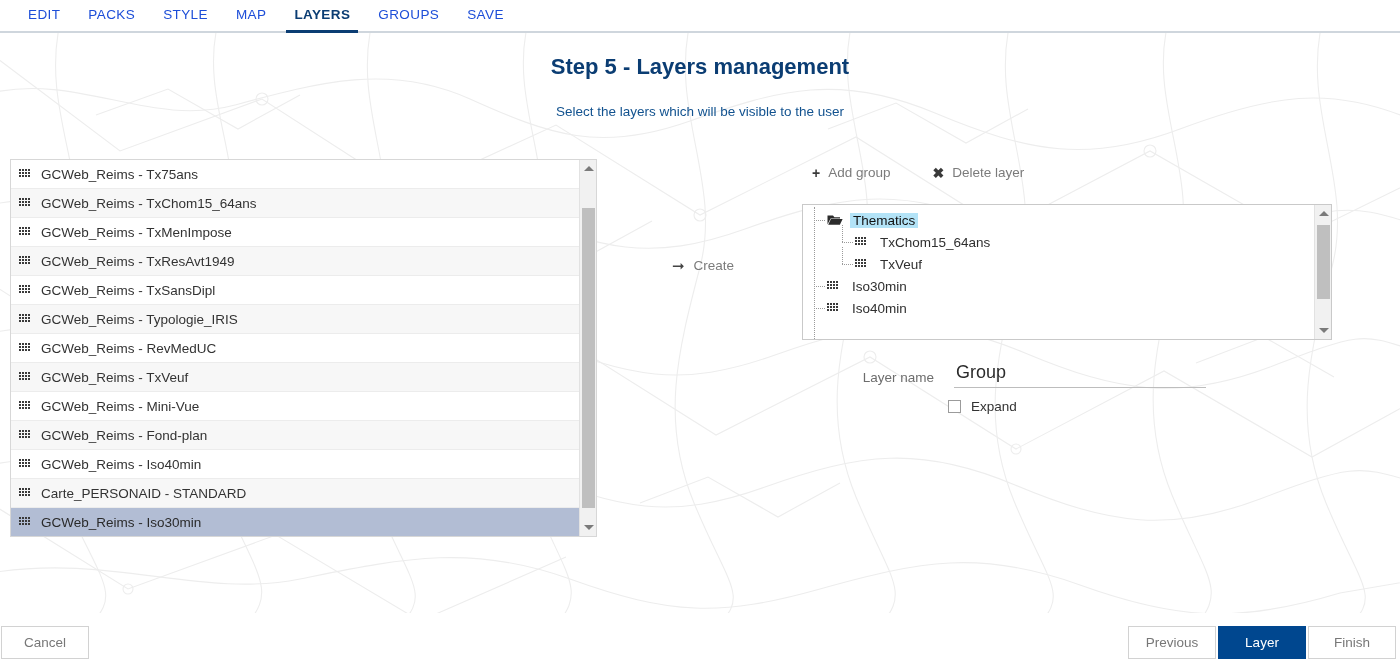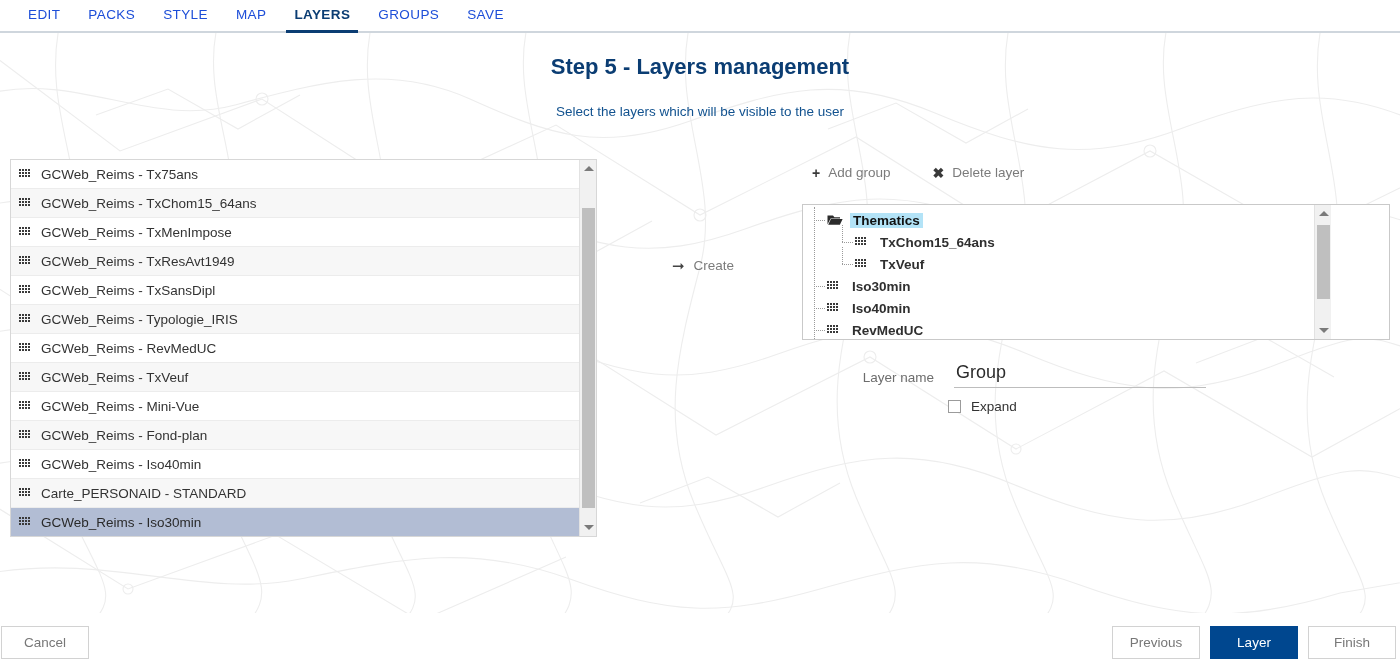--- a/index.html
+++ b/index.html
@@ -184,26 +184,25 @@
     color: #3a3a3a;
     font-weight: bold;
     font-size: 14px;
     margin-right: 8px;
     line-height: 1;
   }
 
   .tree-panel {
     position: absolute;
     left: 802px; top: 204px;
-    width: 588px; height: 136px;
+    width: 530px; height: 136px;
     border: 1px solid #c9c9c9;
     background: #ffffff;
     z-index: 4;
     display: flex;
-    font-weight: bold;
   }
   .tree-body {
     width: 511px; height: 134px;
     overflow: hidden;
     position: relative;
     padding-top: 4px;
   }
   .tnode {
     height: 22px;
     display: flex;
@@ -296,21 +295,21 @@
   }
   .btn.primary {
     background: #00478f;
     border-color: #00478f;
     color: #ffffff;
   }
   .btn-cancel { position: absolute; left: 1px; top: 626px; width: 78px; z-index: 6; }
   .btn-group-right {
     position: absolute;
     right: 4px; top: 626px;
-    display: flex; gap: 10px;
+    display: flex; gap: 2px;
     z-index: 6;
   }
   .btn-prev { width: 88px; }
   .btn-next { width: 66px; }
   .btn-finish { width: 88px; }
 </style>
 </head>
 <body>
 
 <div class="map-bg">
@@ -694,38 +693,20 @@
           <i></i>
           <i></i>
           <i></i>
           <i></i>
           <i></i>
           <i></i>
           <i></i>
         </span>
         <span class="label">Iso40min</span>
       </div>
-      <div class="tnode depth0">
-        <div class="tguide-h" style="left: 11px; top: 11px; width: 11px;"></div>
-        <span class="grid-icon">
-          <i></i>
-          <i></i>
-          <i></i>
-          <i></i>
-          <i></i>
-          <i></i>
-          <i></i>
-          <i></i>
-          <i></i>
-          <i></i>
-          <i></i>
-          <i></i>
-        </span>
-        <span class="label">RevMedUC</span>
-      </div>
     </div>
   <div class="vscroll">
     <div class="arrow up">
         <div class="tri-up"></div>
       </div>
     <div class="thumb" style="top:20px;height:74px;"></div>
     <div class="arrow down">
         <div class="tri-down"></div>
       </div>
   </div>

